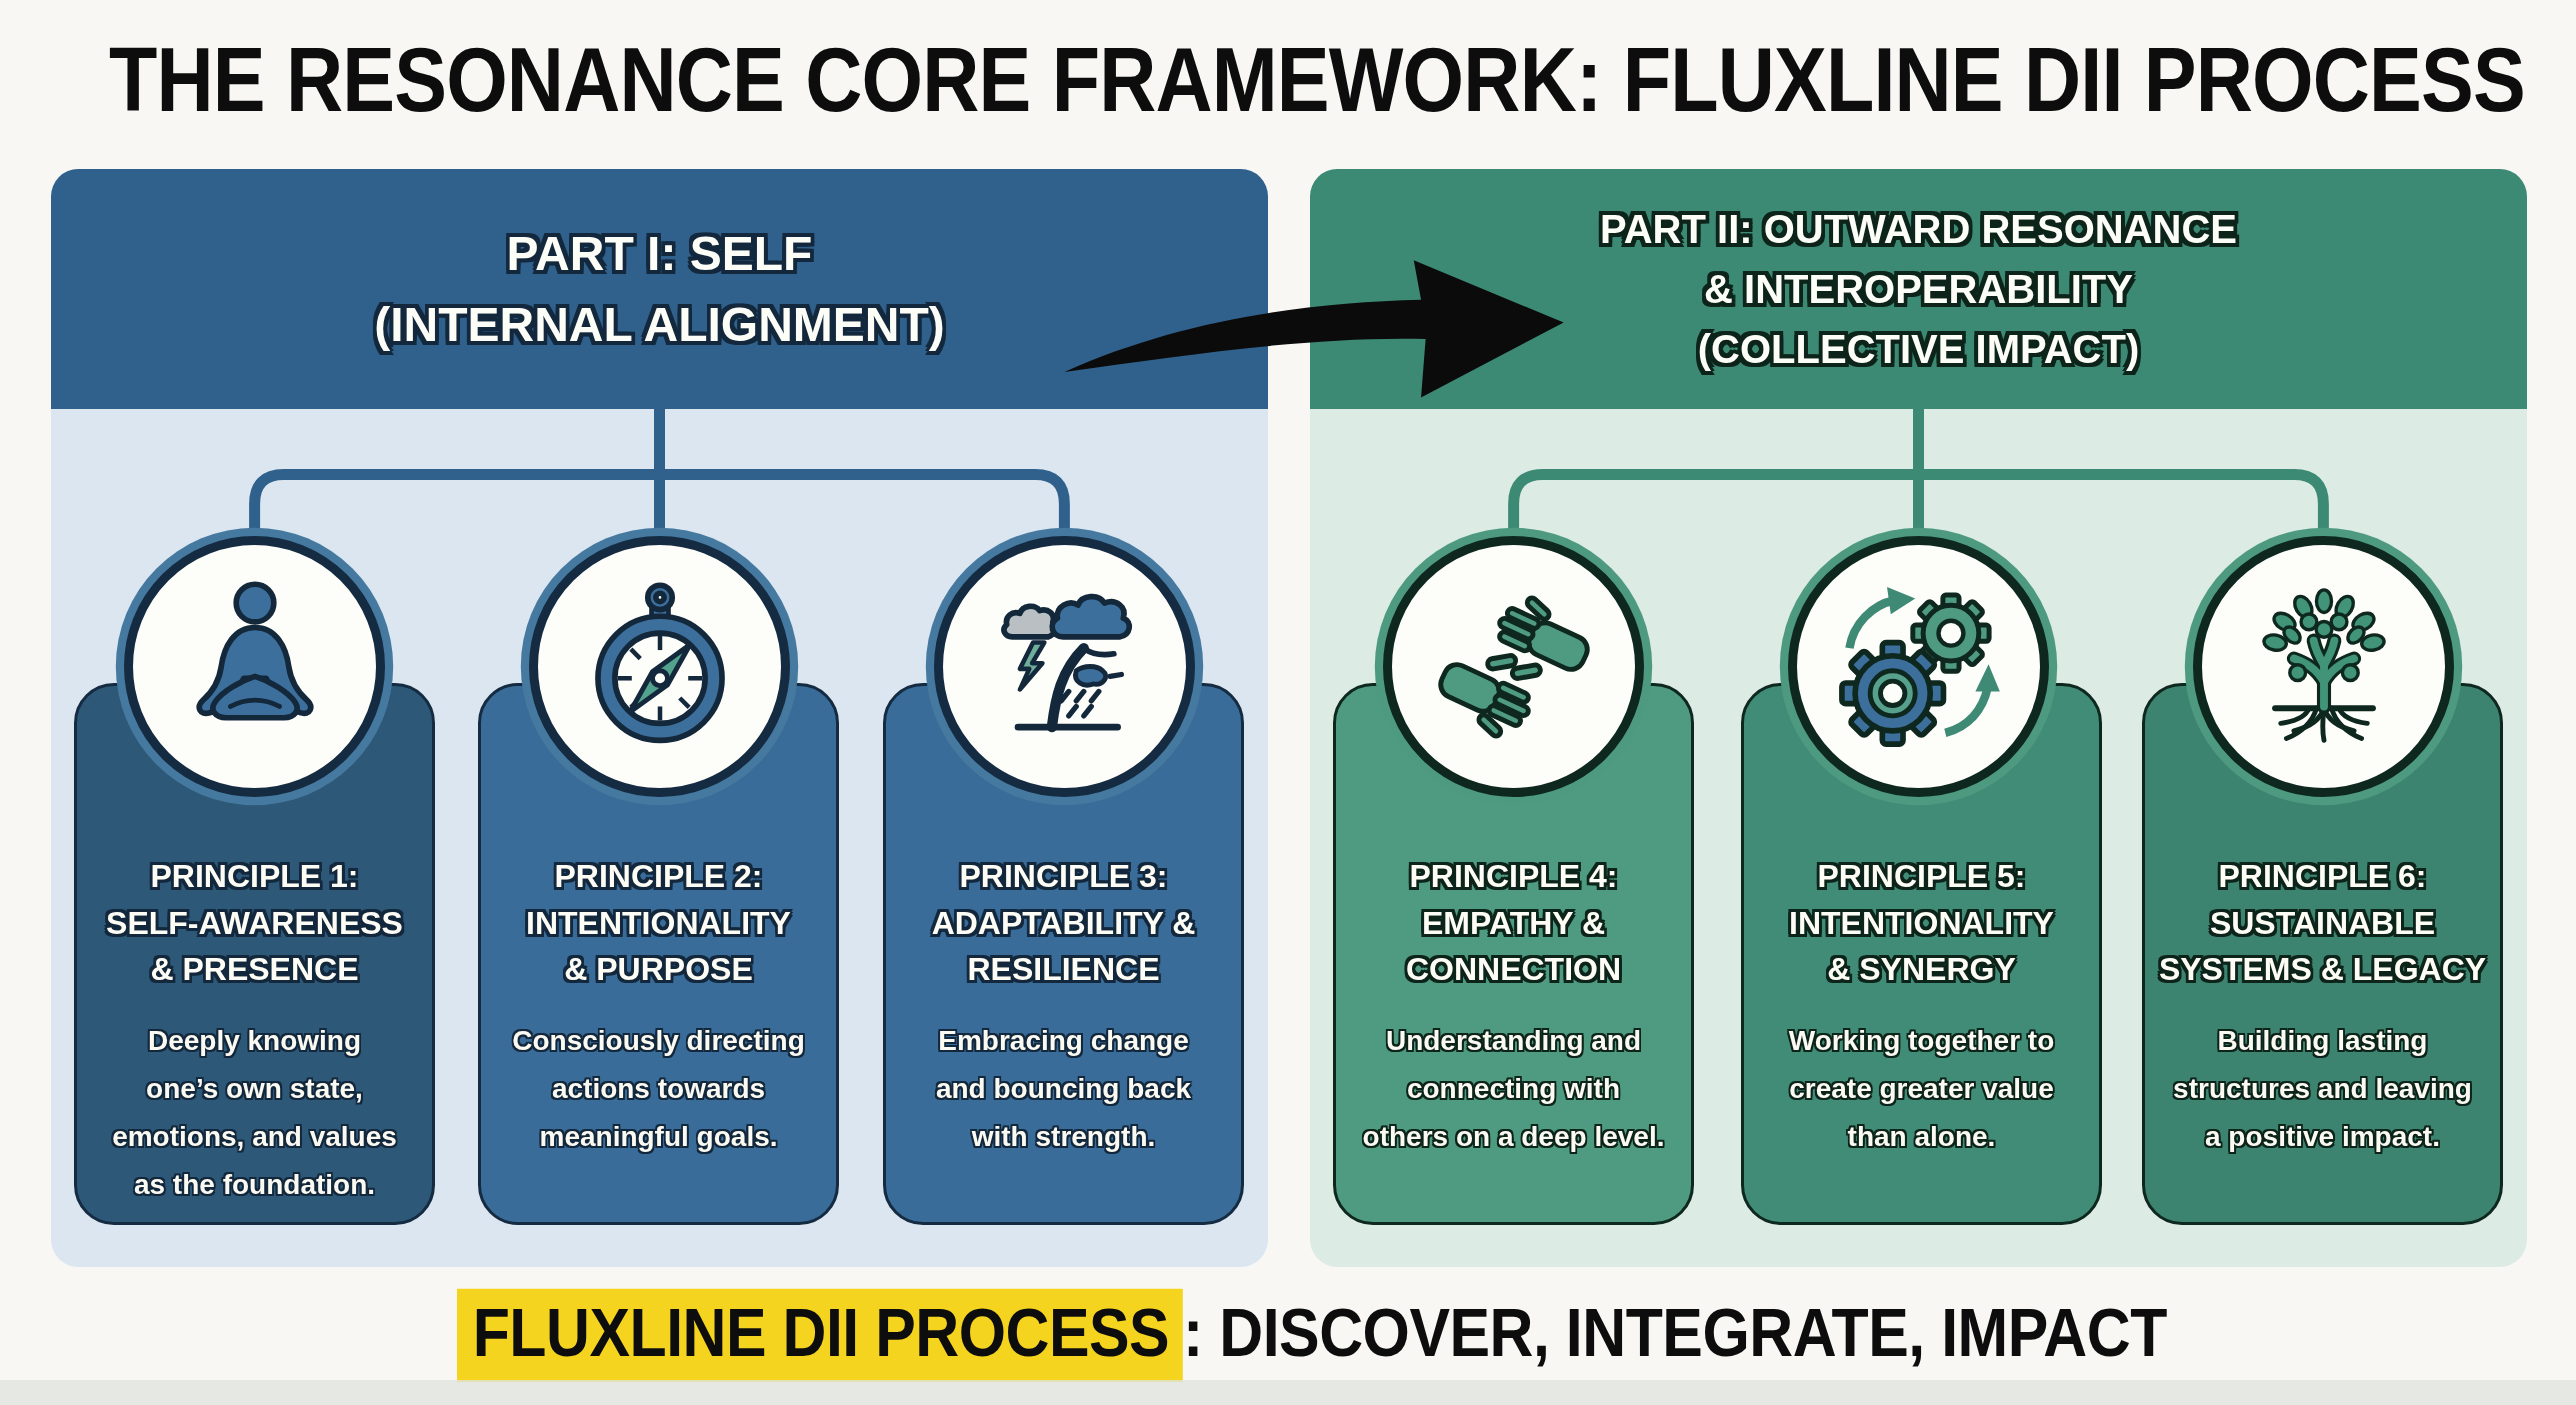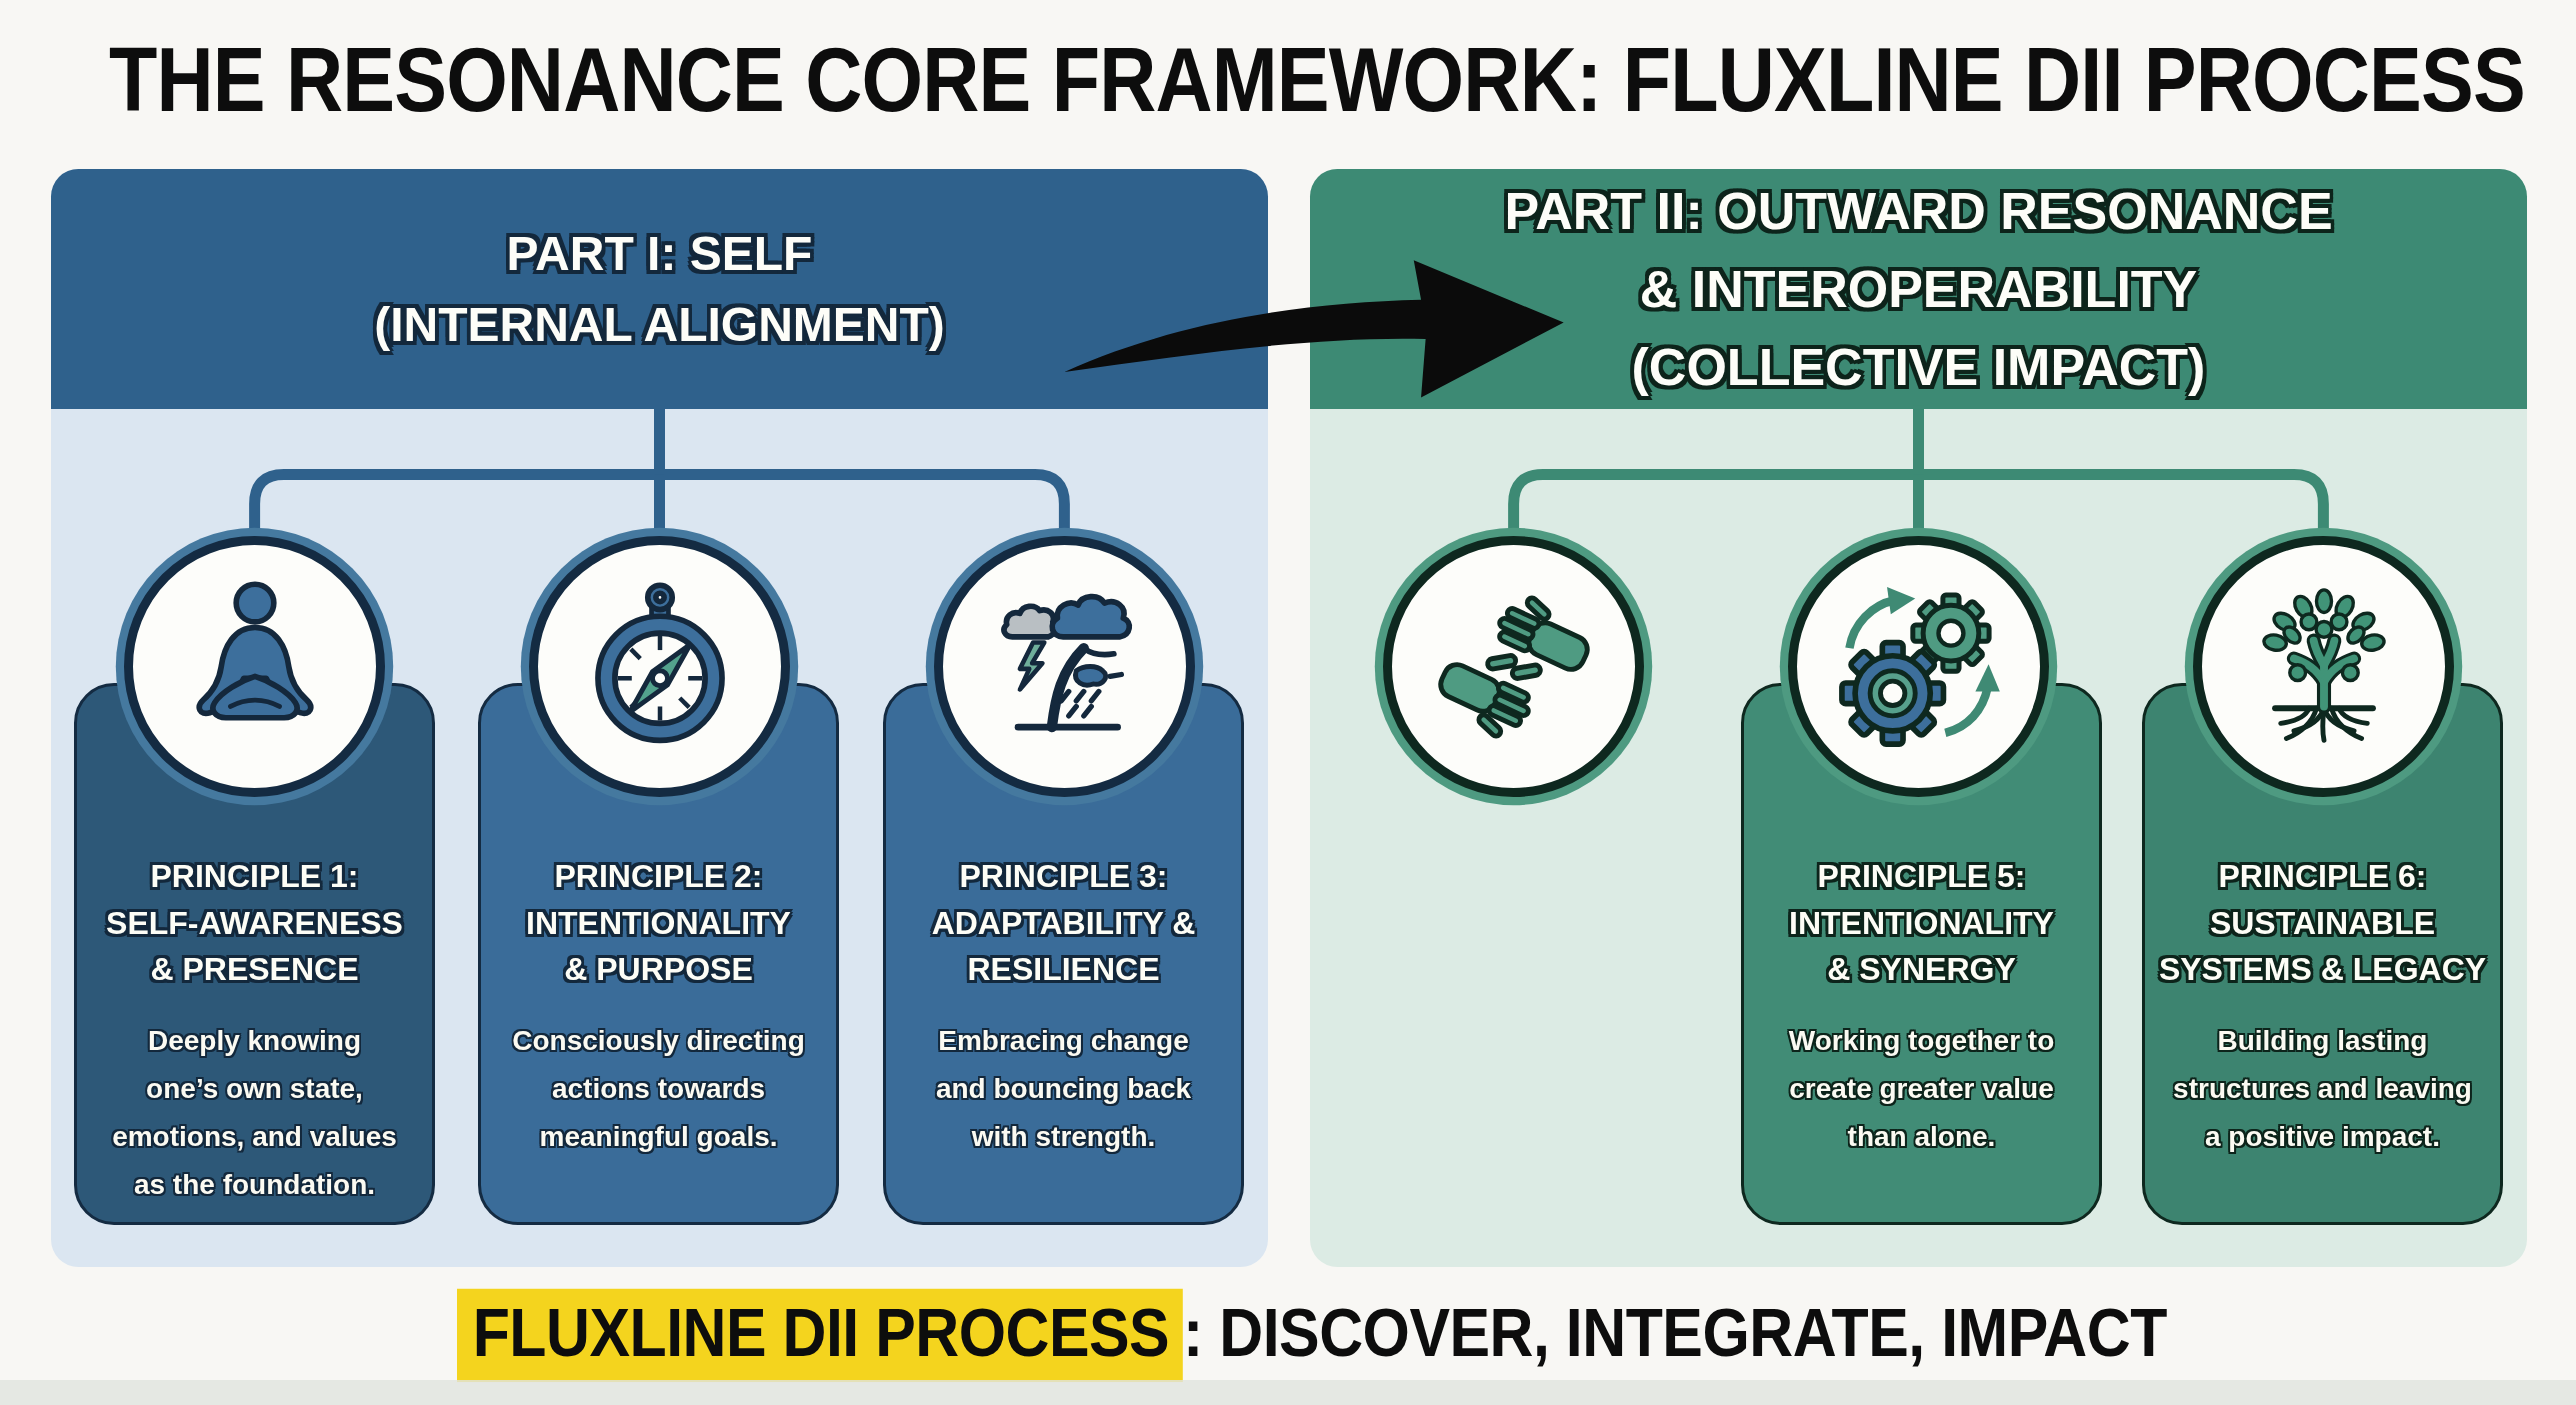--- a/index.html
+++ b/index.html
@@ -23,21 +23,21 @@
   }
   .p1 .phead{background:#2f618c;}
   .p2 .phead{background:#3d8a74;}
   .phead-line{
     color:#fdfdf8;font-weight:bold;text-align:center;white-space:nowrap;
     text-shadow:-3.7px -3.7px 0 var(--oc),0 -3.7px 0 var(--oc),3.7px -3.7px 0 var(--oc),
                 -3.7px 0 0 var(--oc),3.7px 0 0 var(--oc),
                 -3.7px 3.7px 0 var(--oc),0 3.7px 0 var(--oc),3.7px 3.7px 0 var(--oc);
   }
   .p1 .phead-line{font-size:48px;line-height:1.48;}
-  .p2 .phead-line{font-size:52px;line-height:1.5;}
+  .p2 .phead-line{font-size:40px;line-height:1.5;}
   
   .connector{position:absolute;left:0;top:0;width:1217px;height:1098px;pointer-events:none;}
   .connector path{stroke:var(--line);stroke-width:12;fill:none;}
   
   .icon-circle{
     position:absolute;top:367px;width:243px;height:243px;box-sizing:content-box;
     background:#fdfdfa;border:9.1px solid var(--dark);border-radius:50%;
     box-shadow:0 0 0 8.2px var(--ring);
     display:flex;align-items:center;justify-content:center;z-index:3;
   }
@@ -294,20 +294,32 @@
             <circle cx="42" cy="26" r="4.2"></circle>
             <circle cx="58" cy="26" r="4.2"></circle>
             <circle cx="50" cy="30" r="4.2"></circle>
             <circle cx="36" cy="53" r="4.2"></circle>
             <circle cx="64" cy="53" r="4.2"></circle>
           </g>
         </g>
       </svg>
     </div>
 
+    <article class="card c0" style="left:23px">
+      <div class="card-title">
+        <div>PRINCIPLE 4:</div>
+        <div>EMPATHY &amp;</div>
+        <div>CONNECTION</div>
+      </div>
+      <div class="card-desc">
+        <div>Understanding and</div>
+        <div>connecting with</div>
+        <div>others on a deep level.</div>
+      </div>
+    </article>
     <article class="card c1" style="left:431px">
       <div class="card-title">
         <div>PRINCIPLE 5:</div>
         <div>INTENTIONALITY</div>
         <div>&amp; SYNERGY</div>
       </div>
       <div class="card-desc">
         <div>Working together to</div>
         <div>create greater value</div>
         <div>than alone.</div>

